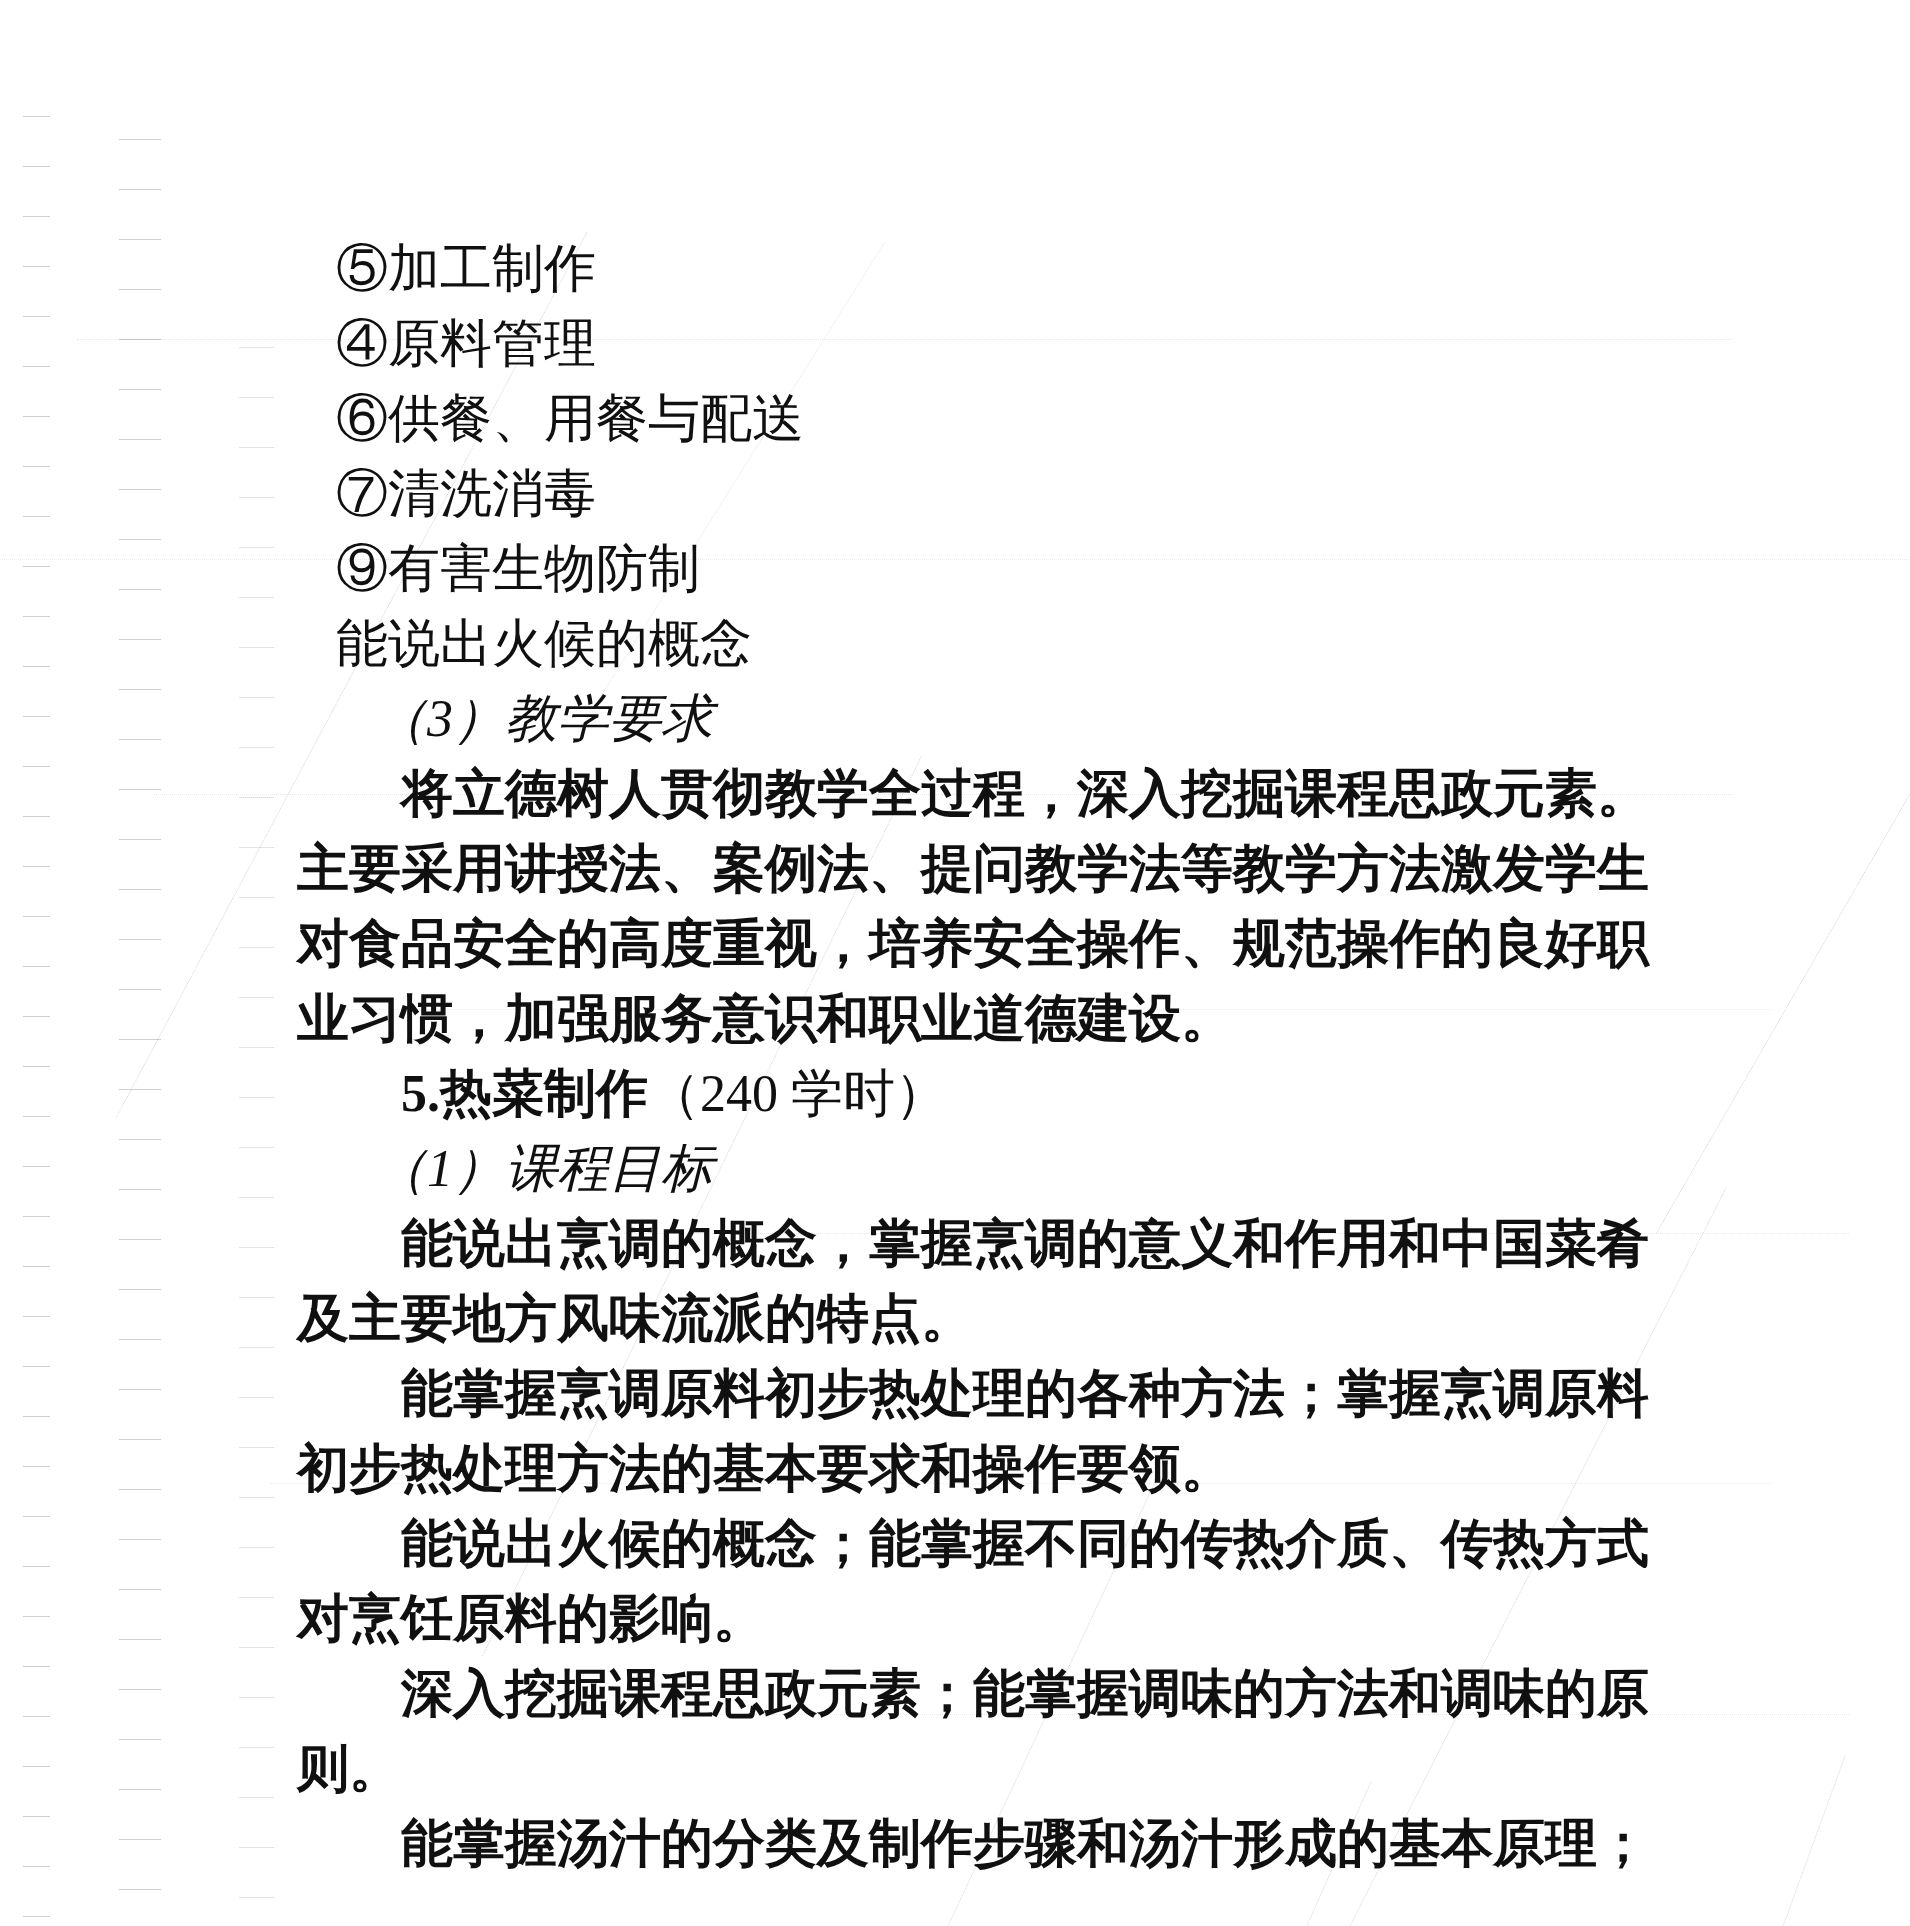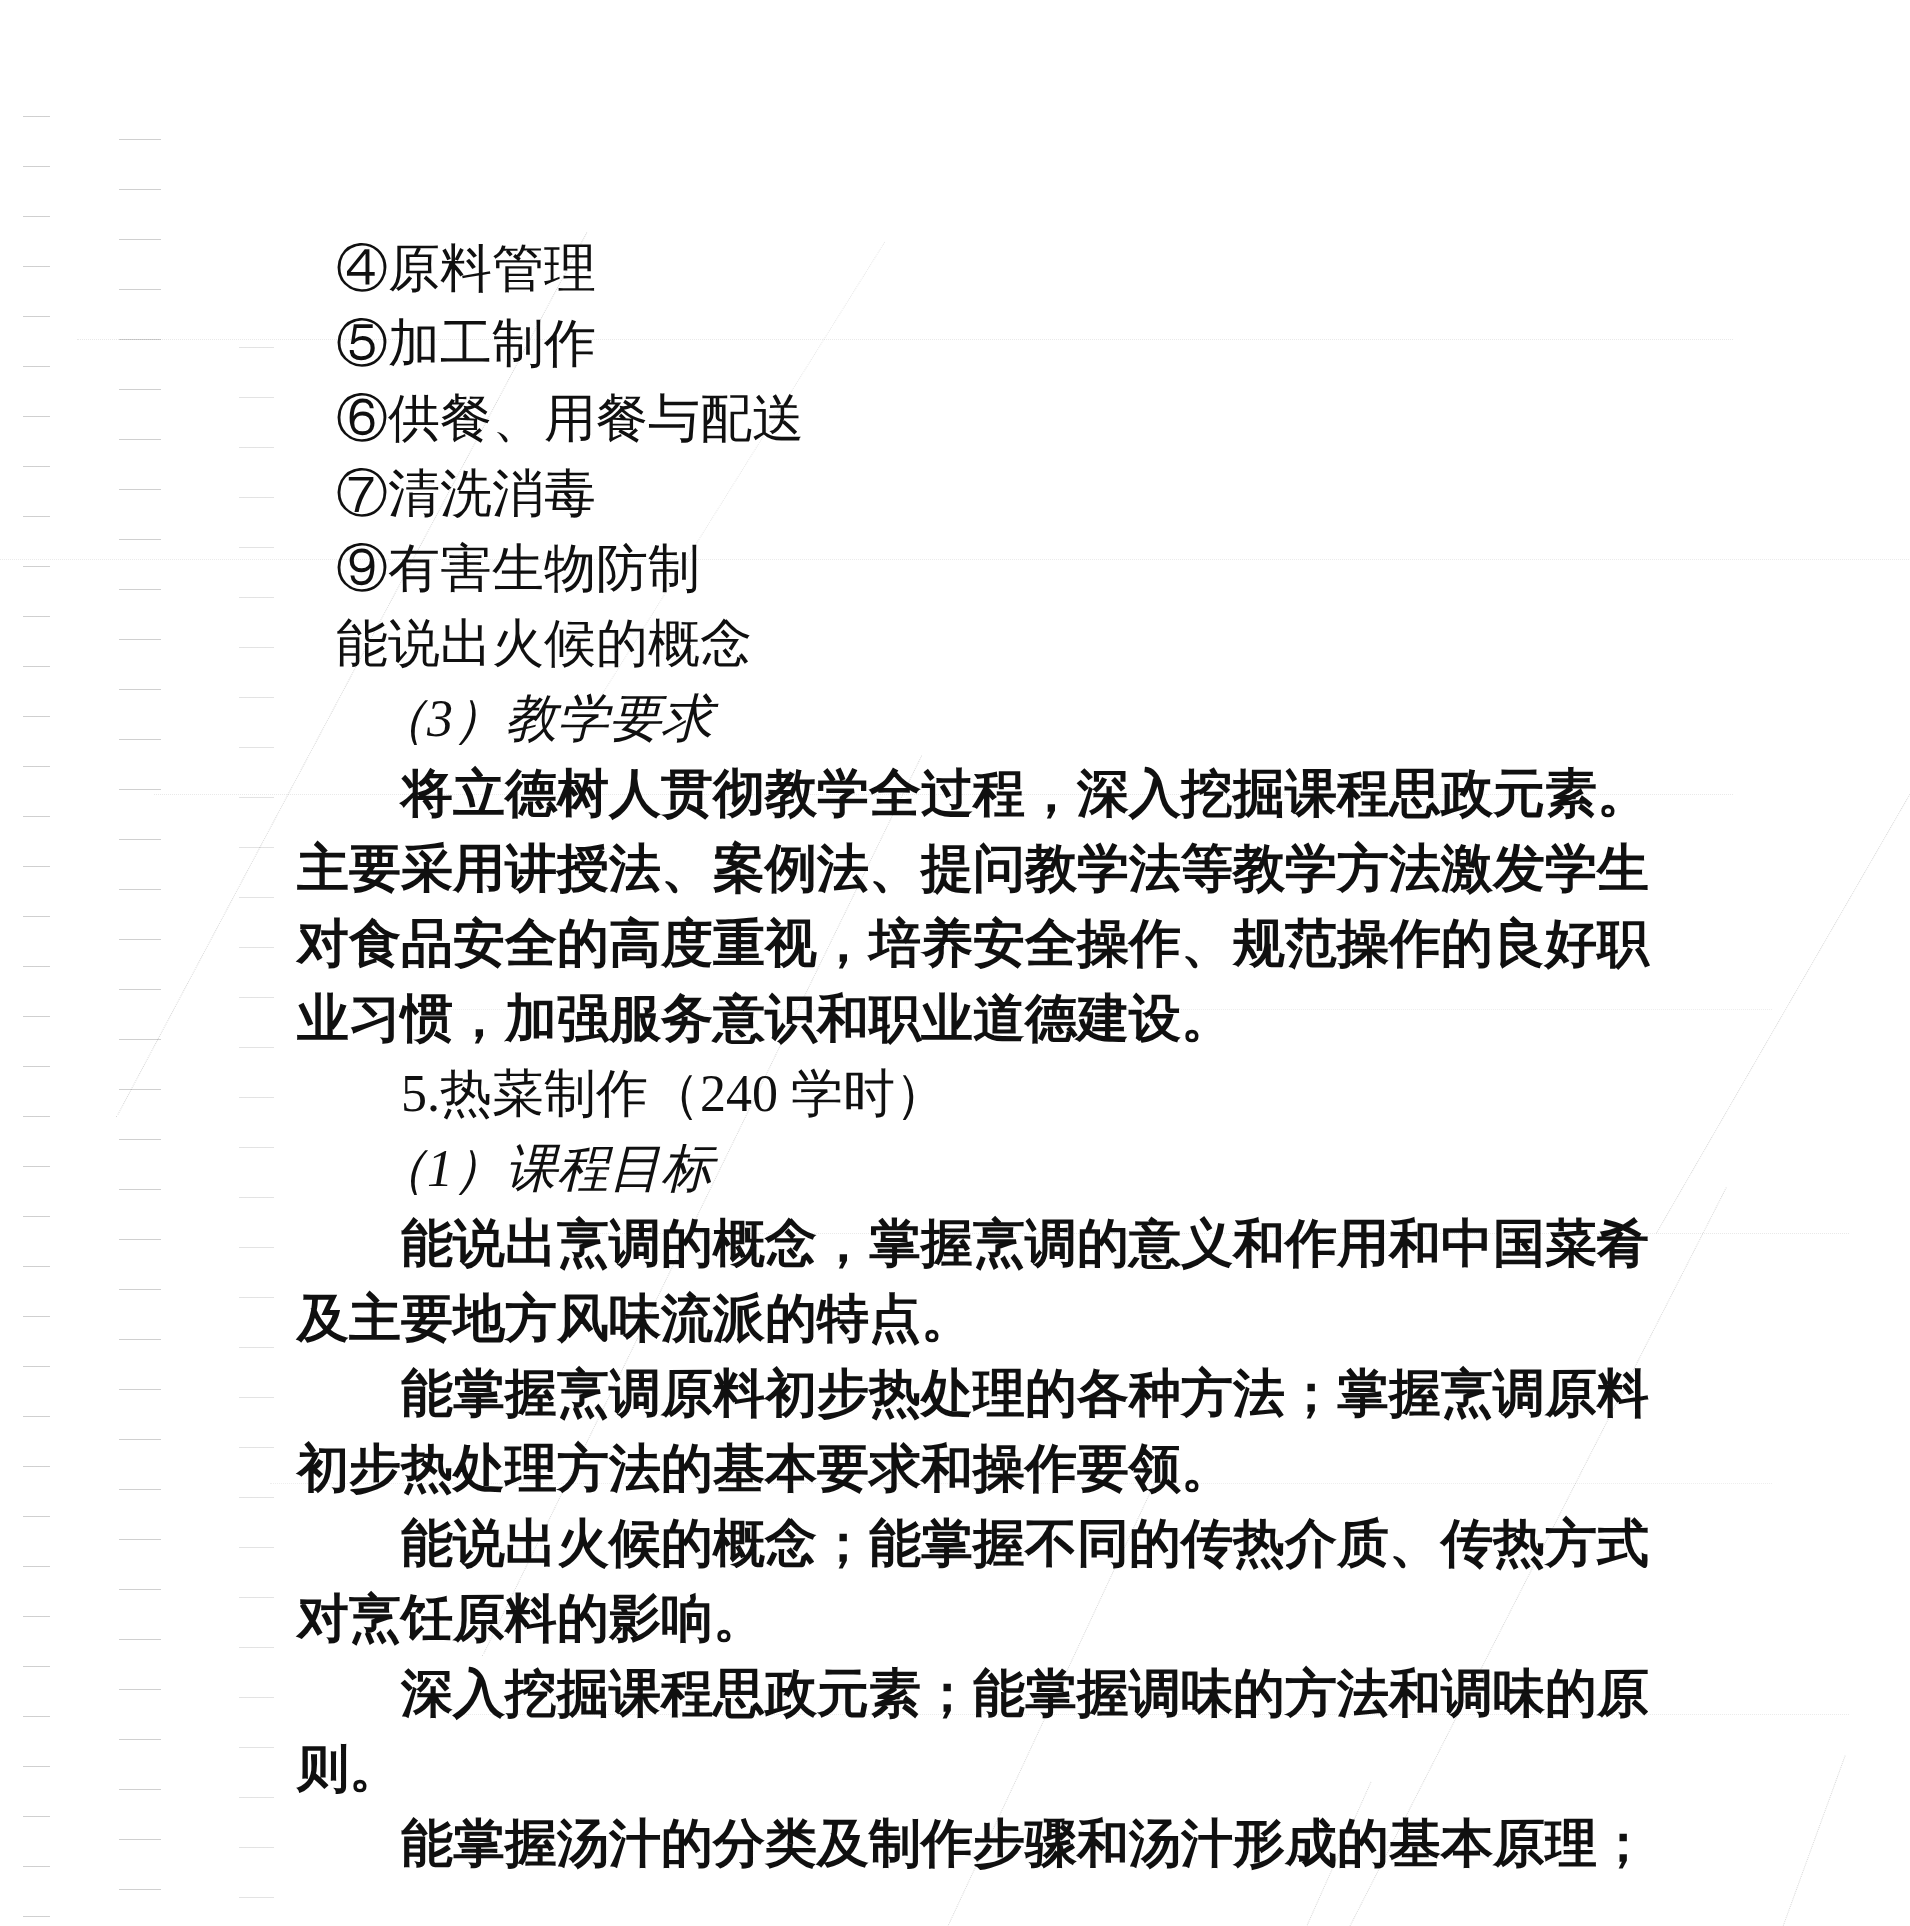--- a/index.html
+++ b/index.html
@@ -63,21 +63,21 @@
     margin: 0;
     text-indent: 1.5em;
     text-align: left;
     font-style: italic;
   }
   .num-heading {
     margin: 0;
     text-indent: 2em;
     text-align: left;
   }
-  .num-heading .bold { font-weight: normal; text-align: center; }
+  .num-heading .bold { font-weight: bold; text-align: center; }
   .para {
     margin: 0;
     text-indent: 2em;
     text-align: justify;
     font-weight: bold;
   }
 </style>
 </head>
 <body>
 
@@ -101,22 +101,22 @@
     <div class="wm-diag" style="left:732px; top:2388px; transform:rotate(-65deg);"></div>
     <div class="wm-diag" style="left:963px; top:2697px; transform:rotate(-66deg);"></div>
     <div class="wm-diag" style="left:1271px; top:2080px; transform:rotate(-63deg);"></div>
     <div class="wm-diag" style="left:1502px; top:2697px; transform:rotate(-70deg);"></div>
     <div class="wm-diag" style="left:1656px; top:1233px; transform:rotate(-60deg); width:693px;"></div>
     <div class="wm-diag" style="left:578px; top:732px; transform:rotate(-58deg); width:578px; opacity:0.6;"></div>
   </div>
 
   <div class="content">
 
+    <div class="list-line">⑤加工制作</div>
     <div class="list-line">④原料管理</div>
-    <div class="list-line">⑤加工制作</div>
     <div class="list-line">⑥供餐、用餐与配送</div>
     <div class="list-line">⑦清洗消毒</div>
     <div class="list-line">⑨有害生物防制</div>
     <div class="list-line">能说出火候的概念</div>
 
     <div class="sub-heading">（3）教学要求</div>
 
     <p class="para">将立德树人贯彻教学全过程，深入挖掘课程思政元素。主要采用讲授法、案例法、提问教学法等教学方法激发学生对食品安全的高度重视，培养安全操作、规范操作的良好职业习惯，加强服务意识和职业道德建设。</p>
 
     <div class="num-heading">

